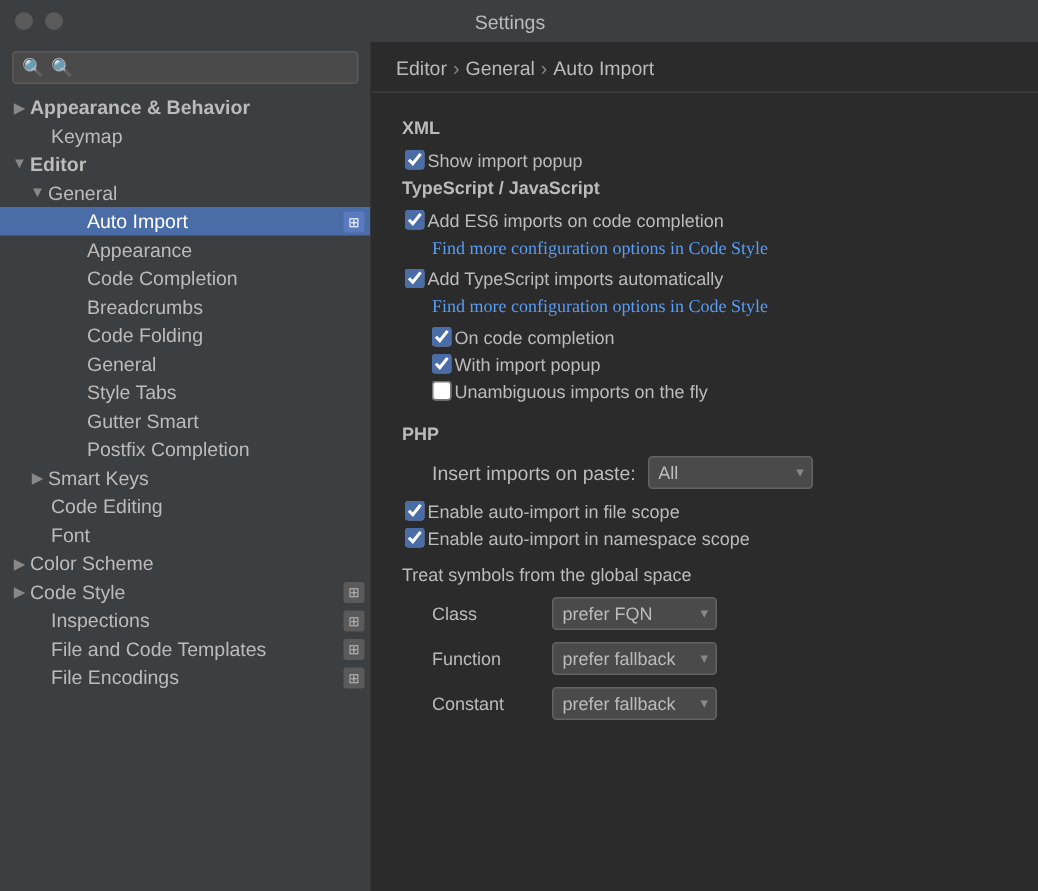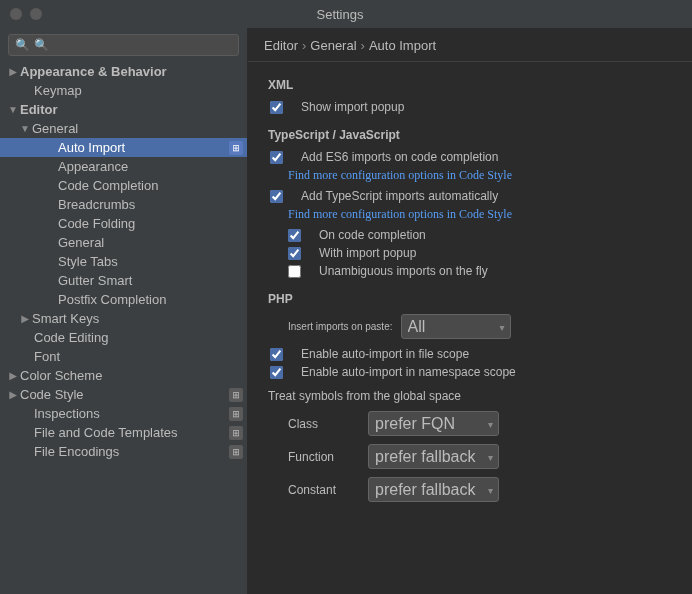--- a/index.html
+++ b/index.html
@@ -141,22 +141,22 @@
       font-weight: bold;
       color: #bbbbbb;
       margin-bottom: 8px;
       margin-top: 4px;
     }
     .section-title:not(:first-child) {
       margin-top: 14px;
     }
     .checkbox-row {
       display: flex;
-      align-items: flex-end;
-      gap: 18px;
+      align-items: flex-start;
+      gap: 2px;
       margin-bottom: 4px;
       padding-left: 2px;
     }
     .checkbox-row.indent { padding-left: 20px; }
     .checkbox-row input[type="checkbox"] {
       accent-color: #4a6da7;
       width: 13px;
       height: 13px;
       cursor: pointer;
     }
@@ -174,21 +174,21 @@
     .link-text a { color: #589df6; text-decoration: none; }
     .dropdown-row {
       display: flex;
       align-items: center;
       gap: 8px;
       margin-bottom: 8px;
       padding-left: 20px;
     }
     .dropdown-label {
       color: #bbbbbb;
-      font-size: 10px;
+      font-size: 13px;
       min-width: 80px;
     }
     .dropdown-wrapper {
       position: relative;
       display: inline-block;
     }
     .dropdown-wrapper::after {
       content: '▾';
       position: absolute;
       right: 6px;
@@ -196,21 +196,21 @@
       transform: translateY(-50%);
       color: #888;
       pointer-events: none;
       font-size: 10px;
     }
     .dropdown-wrapper select {
       background: #4a4a4a;
       border: 1px solid #636363;
       border-radius: 3px;
       color: #bbbbbb;
-      font-size: 16px;
+      font-size: 12px;
       padding: 3px 22px 3px 6px;
       appearance: none;
       -webkit-appearance: none;
       cursor: pointer;
       min-width: 110px;
     }
     .global-space-title {
       color: #bbbbbb;
       font-size: 12px;
       margin-bottom: 8px;
@@ -378,21 +378,21 @@
     </div>
 
     <div class="settings-panel">
 
       <div class="section-title">XML</div>
       <div class="checkbox-row">
         <input type="checkbox" checked="" style="">
         <span class="checkbox-label">Show import popup</span>
       </div>
 
-      <div class="section-title" style="margin-top:14px;">TypeScript / JavaScript</div>
+      <div class="section-title" style="margin-top:4px;">TypeScript / JavaScript</div>
 
       <div class="checkbox-row">
         <input type="checkbox" checked="" style="">
         <span class="checkbox-label">Add ES6 imports on code completion</span>
       </div>
       <div class="link-text" style="padding-left:20px;">
         <span>Find more configuration options in </span>
         <a href="#">Code Style</a>
       </div>
 

